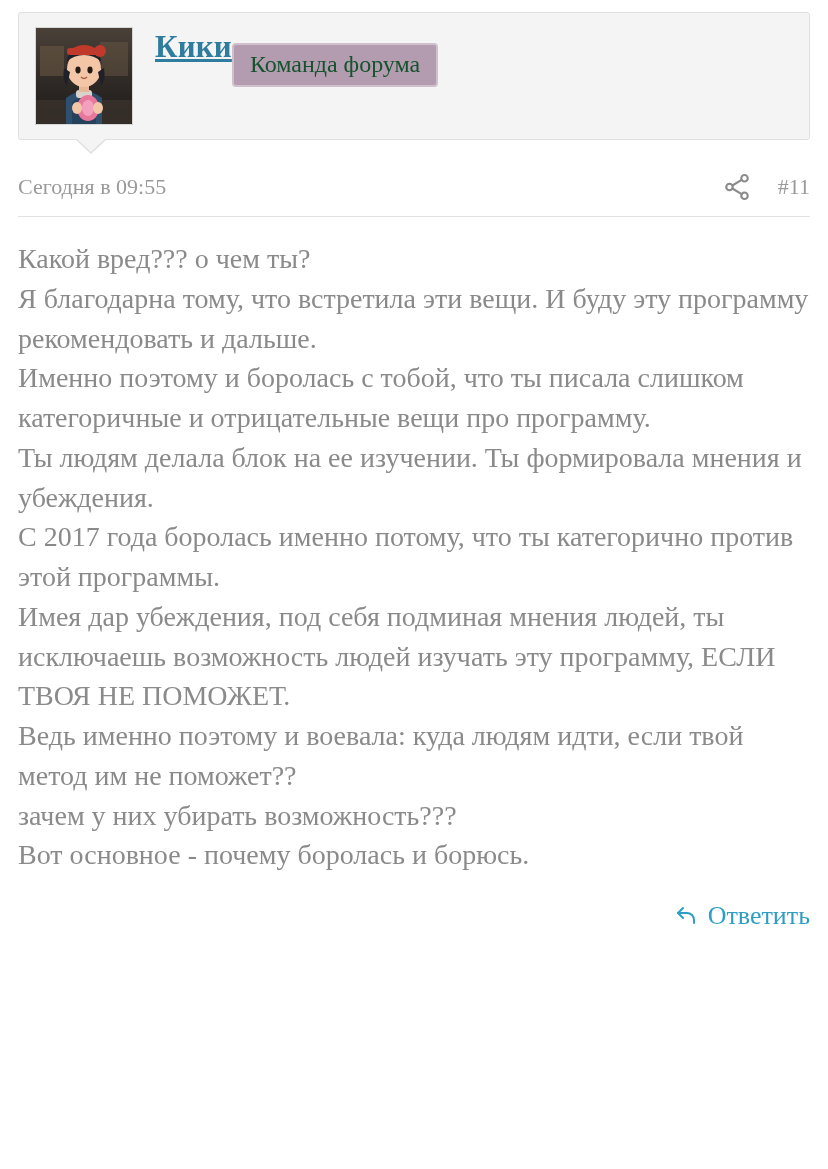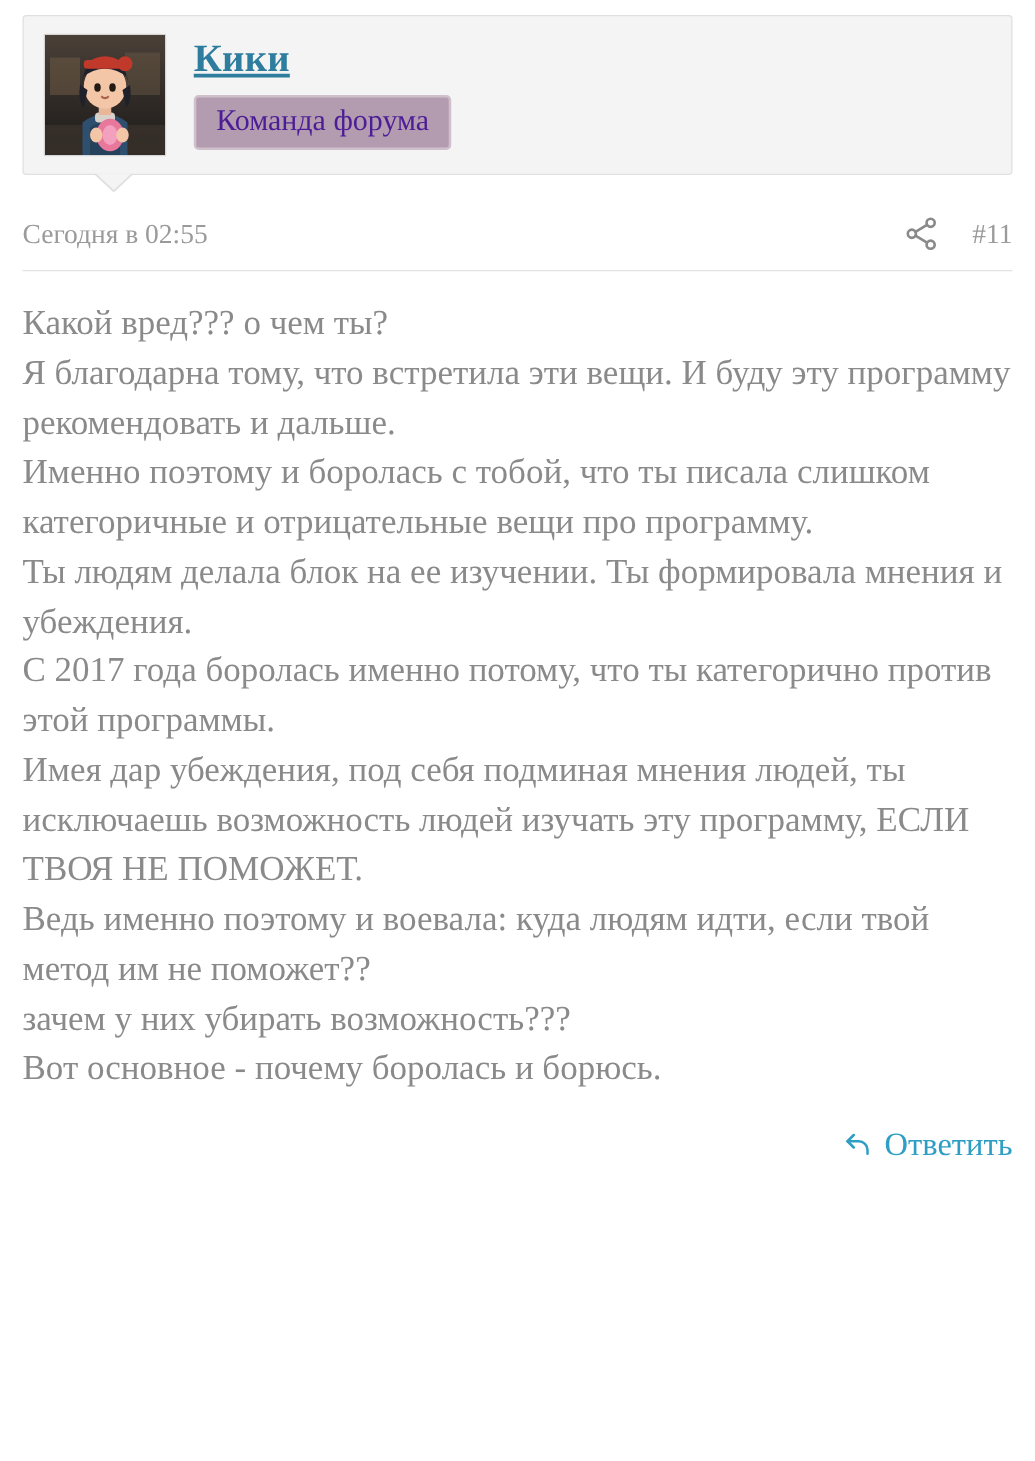--- a/index.html
+++ b/index.html
@@ -67,36 +67,36 @@
     overflow: hidden;
     position: relative;
     border-radius: 1px;
   }
   .avatar svg { display: block; }
 
   .user-meta {
     margin-left: 22px;
     padding-top: 4px;
     display: flex;
-    flex-direction: column;
+    flex-direction: row;
     align-items: flex-start;
   }
   .username {
     font-family: "Liberation Serif", serif;
     font-size: 31px;
     font-weight: 700;
     color: #2e7c9e;
     line-height: 1.05;
     letter-spacing: .2px;
   }
   .user-badge {
     margin-top: 12px;
     display: inline-block;
     background: #b49cb0;
-    color: #4c1d95;
+    color: #14532d;
     border: 2px solid #cfc0cb;
     border-radius: 4px;
     padding: 7px 16px 9px 16px;
     font-family: "Liberation Serif", serif;
     font-size: 24px;
     line-height: 1;
   }
 
   
   .meta-row {
@@ -215,21 +215,21 @@
       </svg>
     </div>
 
     <div class="user-meta">
       <a class="username" href="#">Кики</a>
       <span class="user-badge">Команда форума</span>
     </div>
   </div>
 
   <div class="meta-row">
-    <span class="post-date">Сегодня в 02:55</span>
+    <span class="post-date">Сегодня в 09:55</span>
     <div class="meta-right">
       <span class="share-icon">
         <svg width="30" height="30" viewBox="0 0 24 24" fill="none" stroke="currentColor" stroke-width="1.7" stroke-linecap="round" stroke-linejoin="round">
           <circle cx="18" cy="5" r="2.6"></circle>
           <circle cx="6" cy="12" r="2.6"></circle>
           <circle cx="18" cy="19" r="2.6"></circle>
           <line x1="8.3" y1="10.8" x2="15.7" y2="6.3"></line>
           <line x1="8.3" y1="13.2" x2="15.7" y2="17.7"></line>
         </svg>
       </span>

